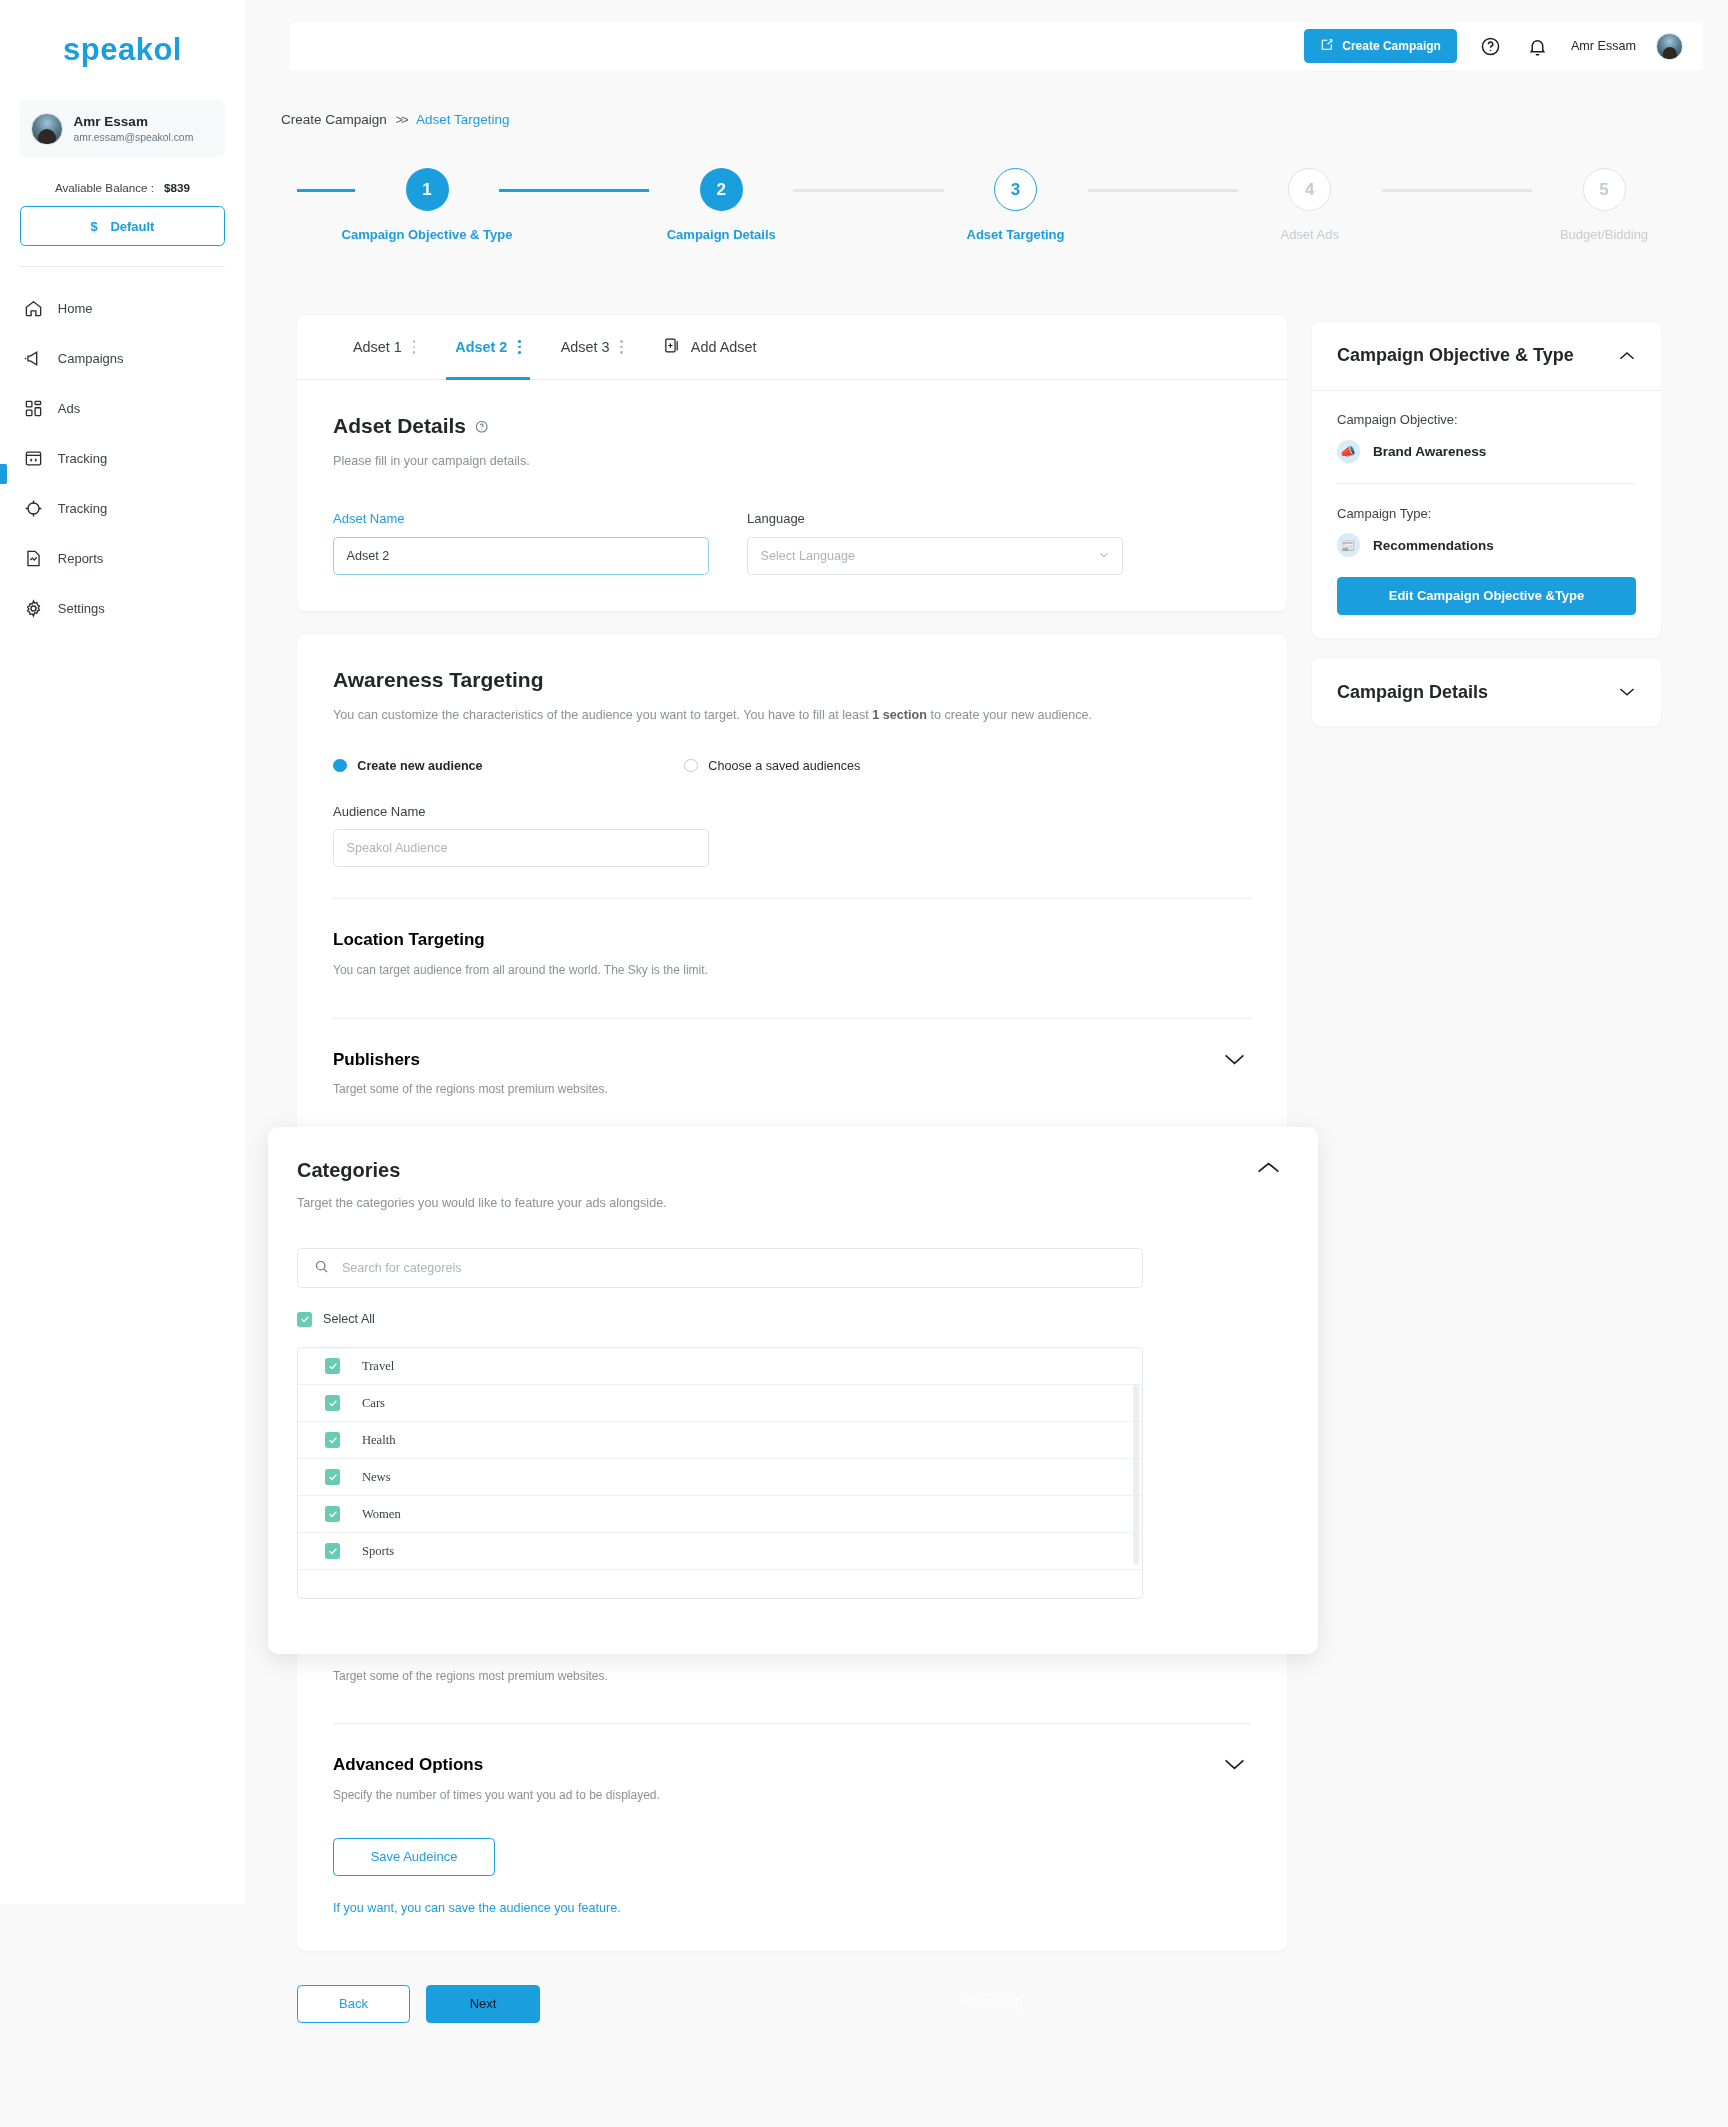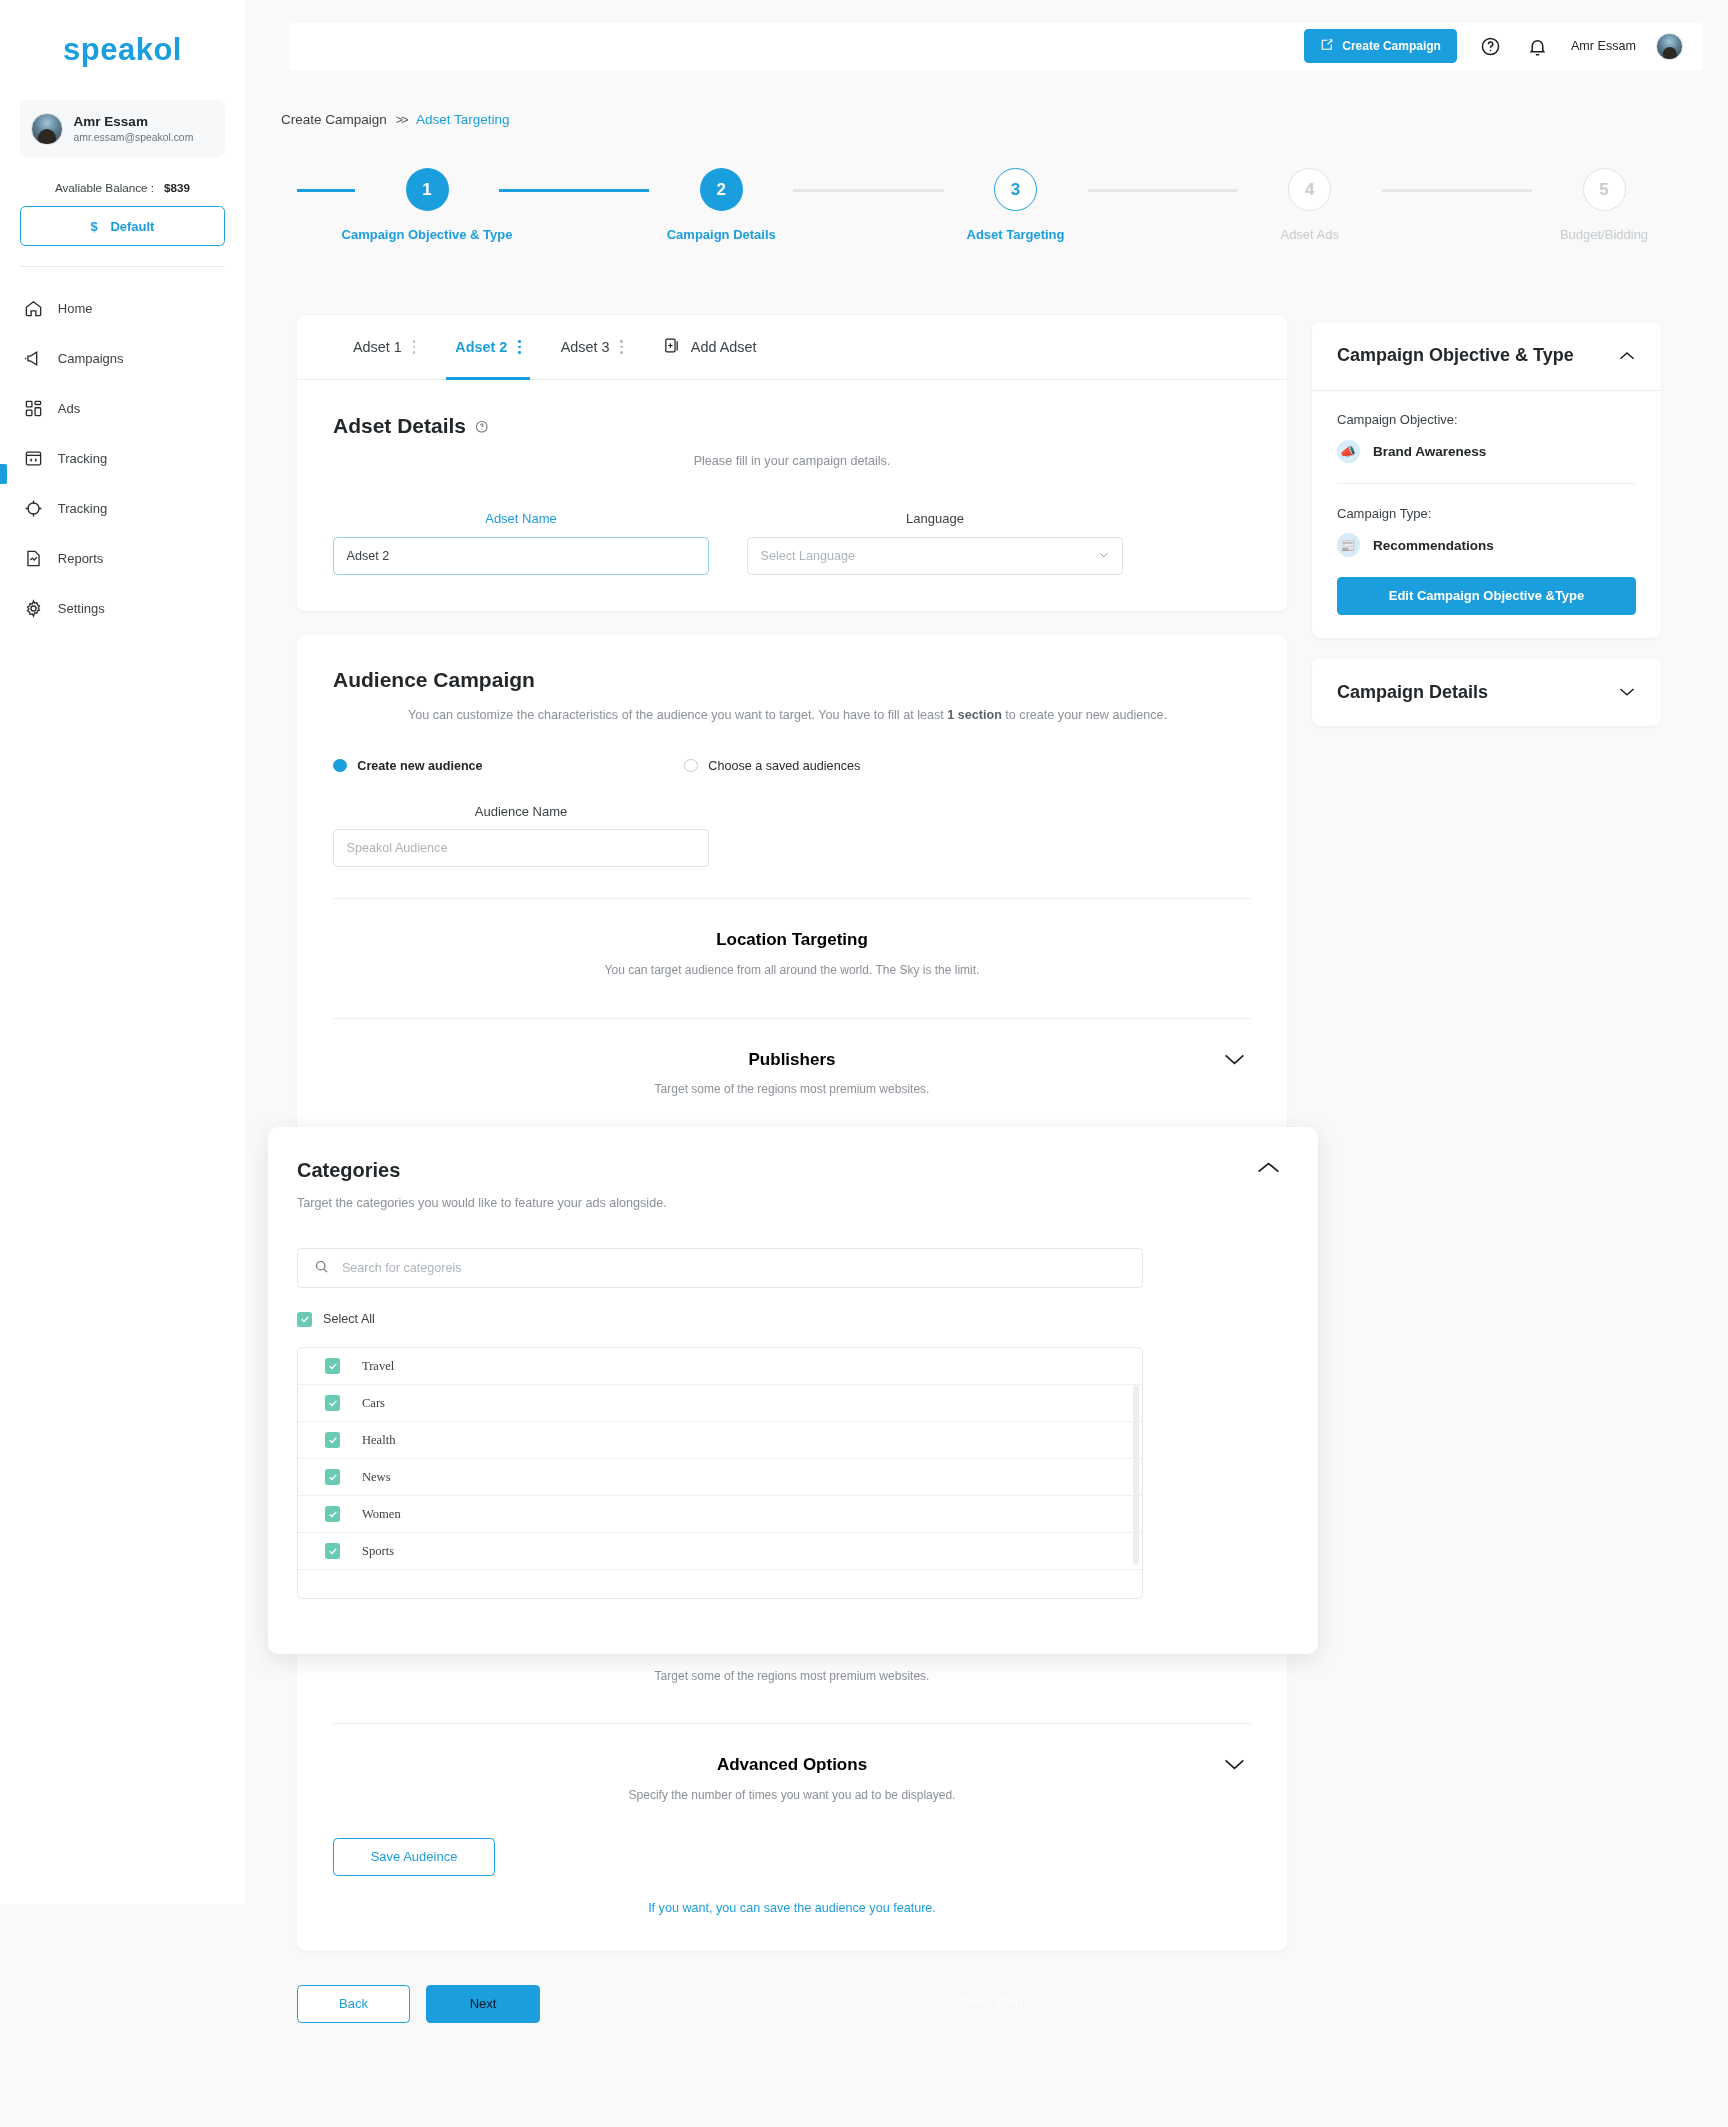--- a/index.html
+++ b/index.html
@@ -101,21 +101,21 @@
   .step-label { margin-top: 16px; font-size: 13px; font-weight: 600; white-space: nowrap; }
   .step-label.act { color: #1b9ede; }
   .step-label.inact { color: #c6cbcf; font-weight: 500; }
   .bar { height: 2.7px; margin-top: 21px; flex: 1; }
   .bar.act { background: #1b9ede; }
   .bar.inact { background: #e4e7e9; }
   .bar.lead { max-width: 58px; }
 
   
   .main-col { position: absolute; left: 297px; top: 315px; width: 990px; }
-  .card { background: #fff; border-radius: 8px; box-shadow: 0 0.9px 2.7px rgba(0,0,0,.05); text-align: center; }
+  .card { background: #fff; border-radius: 8px; box-shadow: 0 0.9px 2.7px rgba(0,0,0,.05); }
 
   .tabs-card { padding: 0; }
   .tabs { display: flex; align-items: center; height: 65px; padding-left: 36px; gap: 0; border-bottom: 0.9px solid #eceff1;}
   .tab {
     display: flex; align-items: center; gap: 10.8px; height: 65px;
     padding: 0 20px; font-size: 14.4px; color: #3c4246; cursor: pointer; position: relative;
   }
   .tab.active { color: #1b9ede; font-weight: 600; }
   .tab.active::after {
     content:""; position:absolute; left:10.8px; right:10.8px; bottom:0; height:2.7px; background:#1b9ede;
@@ -476,21 +476,21 @@
                   </svg>
               </span>
             </div>
           </div>
         </div>
       </div>
     </section>
 
     <section class="card" style="margin-top:23.4px;">
       <div class="sect-pad">
-        <div class="h-title">Audience Campaign</div>
+        <div class="h-title">Awareness Targeting</div>
         <div class="h-sub" style="max-width:909px">
           <span>You can customize the characteristics of the audience you want to target. You have to fill at least </span><b style="color:#5c6268">1 section</b><span> to create your new audience.</span>
         </div>
 
         <div class="radios">
           <label class="radio sel">
             <span class="dot"></span>
             <span>Create new audience</span>
           </label>
           <label class="radio">

